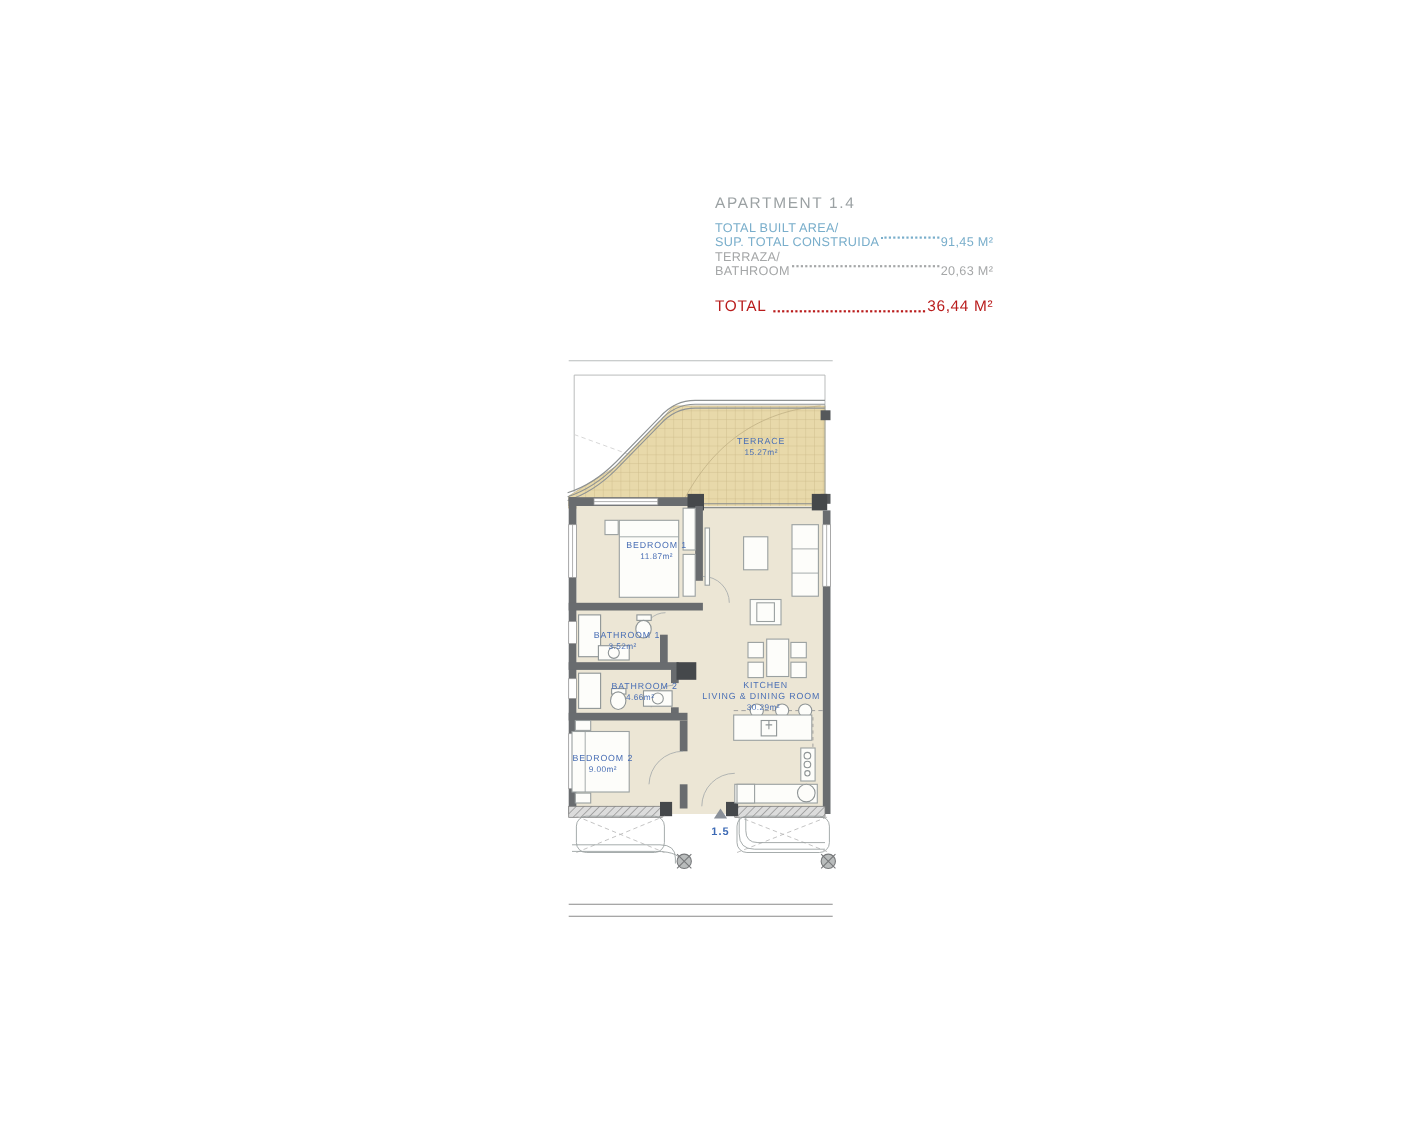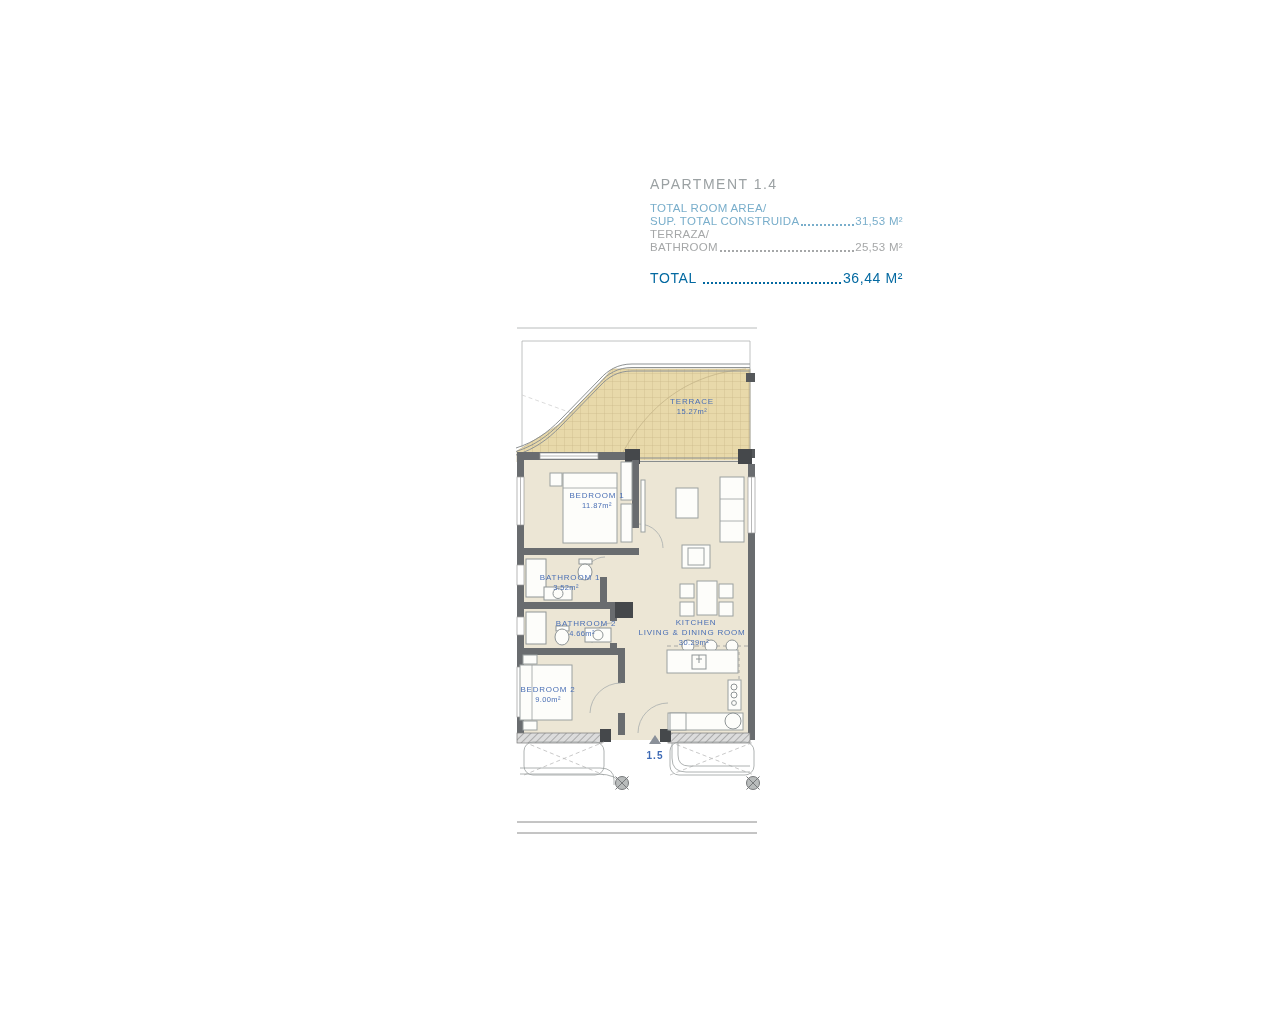--- a/index.html
+++ b/index.html
@@ -4,24 +4,24 @@
 <style>
   html,body{margin:0;padding:0;background:#ffffff;}
   #stage{position:relative;width:1280px;height:888px;background:#fff;overflow:hidden;
          font-family:"Liberation Sans",sans-serif;padding-left:35px;}
   
   #info{position:absolute;left:650px;top:176px;width:253px;}
   .apt-title{font-size:14px;letter-spacing:1.5px;color:#9ba1a3;margin:0 0 10px 0;font-weight:400;}
   .row2{font-size:11.5px;line-height:13px;letter-spacing:.3px;}
   .blue{color:#79aecb;}
   .gray{color:#a5a7a8;}
-  .leader-row{display:flex;align-items:flex-end;}
+  .leader-row{display:flex;align-items:flex-start;}
   .leader-row .dots{flex:1;border-bottom:2px dotted currentColor;margin:0 1px 2px 2px;min-width:8px;}
   .total-row{display:flex;align-items:flex-end;margin-top:16px;font-size:14px;
-             letter-spacing:.6px;color:#0369a1;justify-content:flex-end;}
+             letter-spacing:.6px;color:#b91c1c;justify-content:flex-end;}
   .total-row .dots{flex:1;border-bottom:2px dotted currentColor;margin:0 2px 2px 6px;}
   
   #plan{position:absolute;left:500px;top:325px;width:300px;height:515px;}
   #plan svg{display:block;width:300px;height:515px;}
   text.rl{fill:#4a6fb5;font-size:8px;letter-spacing:.8px;font-family:"Liberation Sans",sans-serif;}
   text.rv{fill:#4a6fb5;font-size:7.5px;letter-spacing:.4px;font-family:"Liberation Sans",sans-serif;}
   text.entry{fill:#3d6ab5;font-size:10px;font-weight:bold;letter-spacing:1px;font-family:"Liberation Sans",sans-serif;}
   .wall{fill:#696c6f;}
   .colblk{fill:#45484b;}
   .furn{fill:#fdfdfa;stroke:#9aa0a0;stroke-width:1;}
@@ -33,32 +33,32 @@
              letter-spacing:3px;color:rgba(125,125,125,.27);white-space:nowrap;user-select:none;}
 </style>
 </head>
 <body>
 
 <div id="stage">
 
   <div id="info">
     <p class="apt-title">APARTMENT 1.4</p>
 
-    <div class="row2 blue">TOTAL ROOM AREA/</div>
+    <div class="row2 blue">TOTAL BUILT AREA/</div>
     <div class="row2 blue leader-row">
       <span>SUP. TOTAL CONSTRUIDA</span>
       <span class="dots"></span>
-      <span>31,53 M²</span>
+      <span>91,45 M²</span>
     </div>
 
     <div class="row2 gray">TERRAZA/</div>
     <div class="row2 gray leader-row">
       <span>BATHROOM</span>
       <span class="dots"></span>
-      <span>25,53 M²</span>
+      <span>20,63 M²</span>
     </div>
 
     <div class="total-row">
       <span>TOTAL</span>
       <span class="dots"></span>
       <span>36,44 M²</span>
     </div>
   </div>
 
   <div id="plan">

